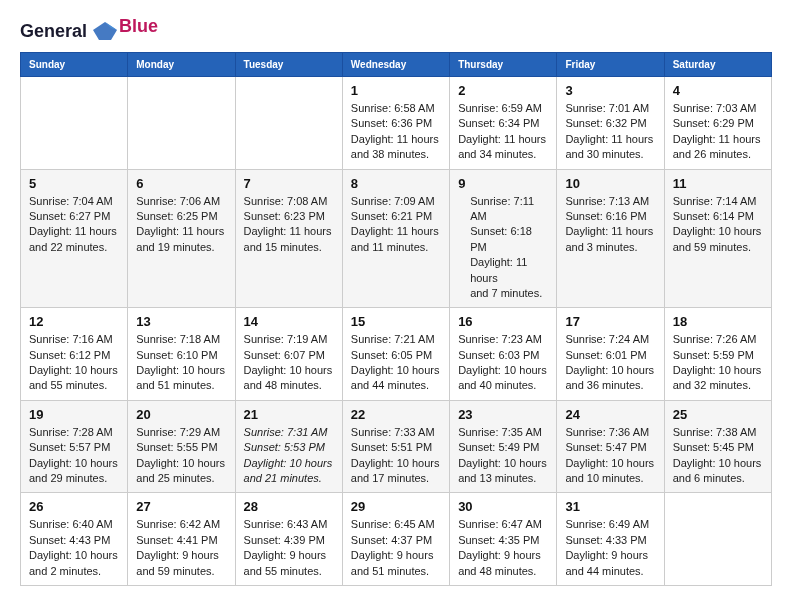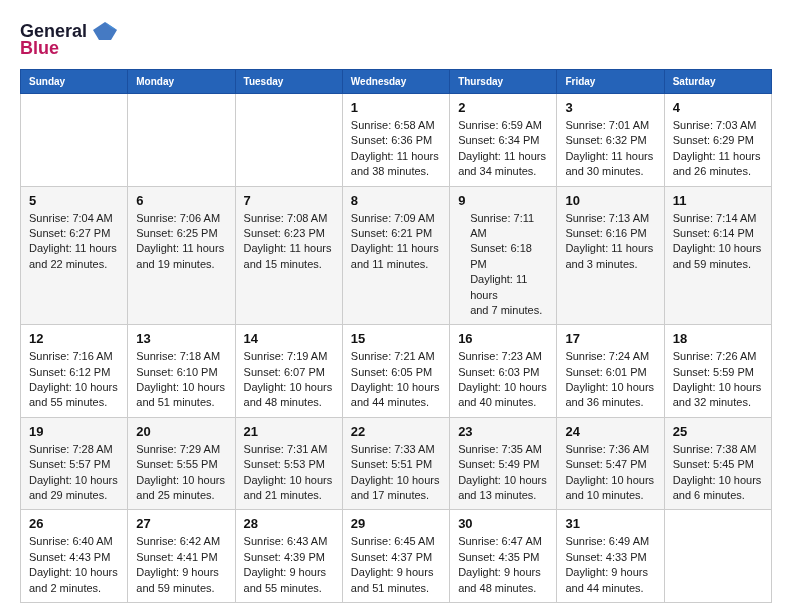--- a/index.html
+++ b/index.html
@@ -11,21 +11,21 @@
       padding: 20px;
     }
     .header {
       display: flex;
       justify-content: space-between;
       align-items: flex-start;
       margin-bottom: 10px;
     }
     .logo {
       display: flex;
-      flex-direction: column;
+      flex-direction: row;
       align-items: flex-start;
     }
     .logo-top {
       display: flex;
       align-items: center;
       gap: 4px;
     }
     .title-section {
       text-align: right;
     }
@@ -259,21 +259,21 @@
         </td>
         <td>
           <div class="day-number">20</div>
           <div class="day-info" style="white-space: pre-line;">Sunrise: 7:29 AM
 Sunset: 5:55 PM
 Daylight: 10 hours
 and 25 minutes.</div>
         </td>
         <td>
           <div class="day-number">21</div>
-          <div class="day-info" style="white-space: pre-line;">Sunrise: 7:31 AM
+          <div class="day-info" style="white-space: pre-line; font-style: italic;">Sunrise: 7:31 AM
 Sunset: 5:53 PM
 Daylight: 10 hours
 and 21 minutes.</div>
         </td>
         <td>
           <div class="day-number">22</div>
           <div class="day-info" style="white-space: pre-line;">Sunrise: 7:33 AM
 Sunset: 5:51 PM
 Daylight: 10 hours
 and 17 minutes.</div>

